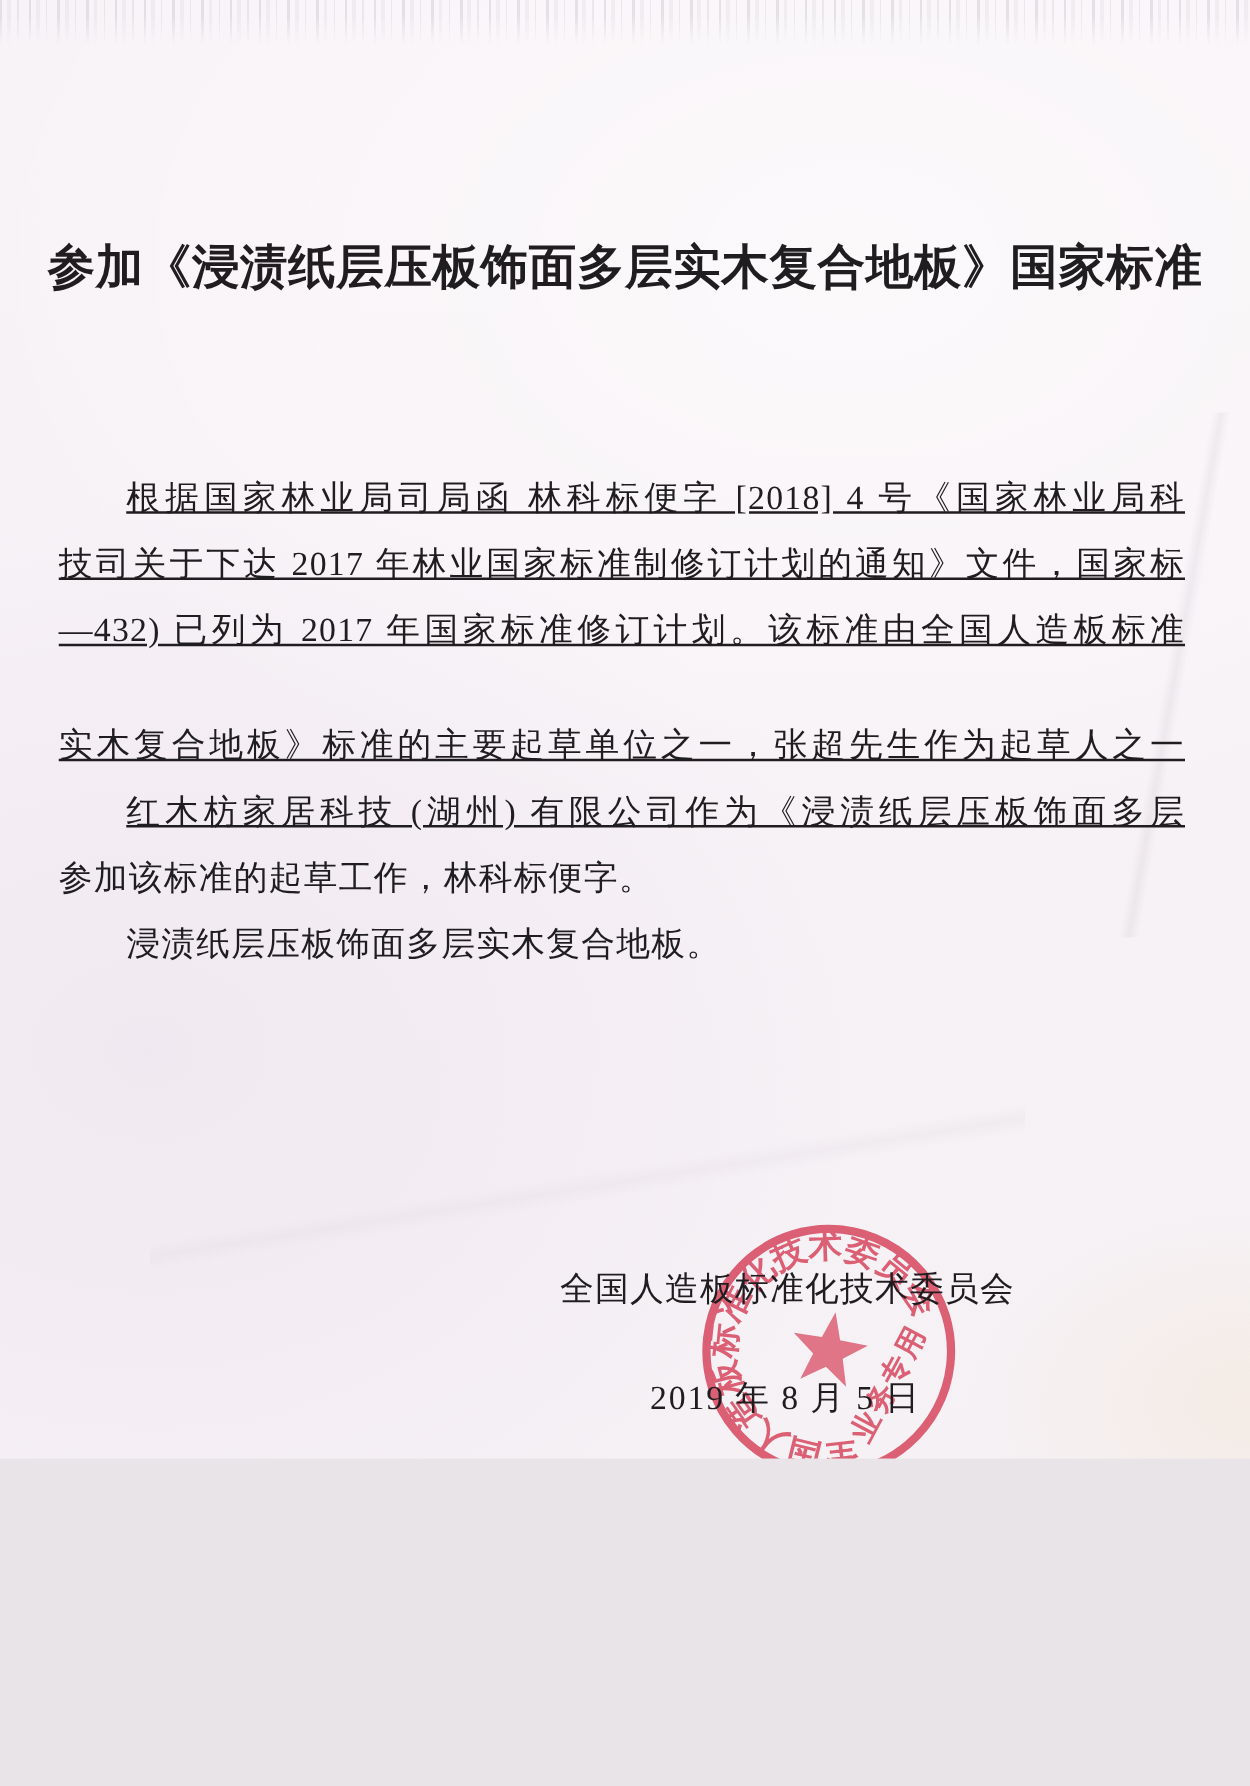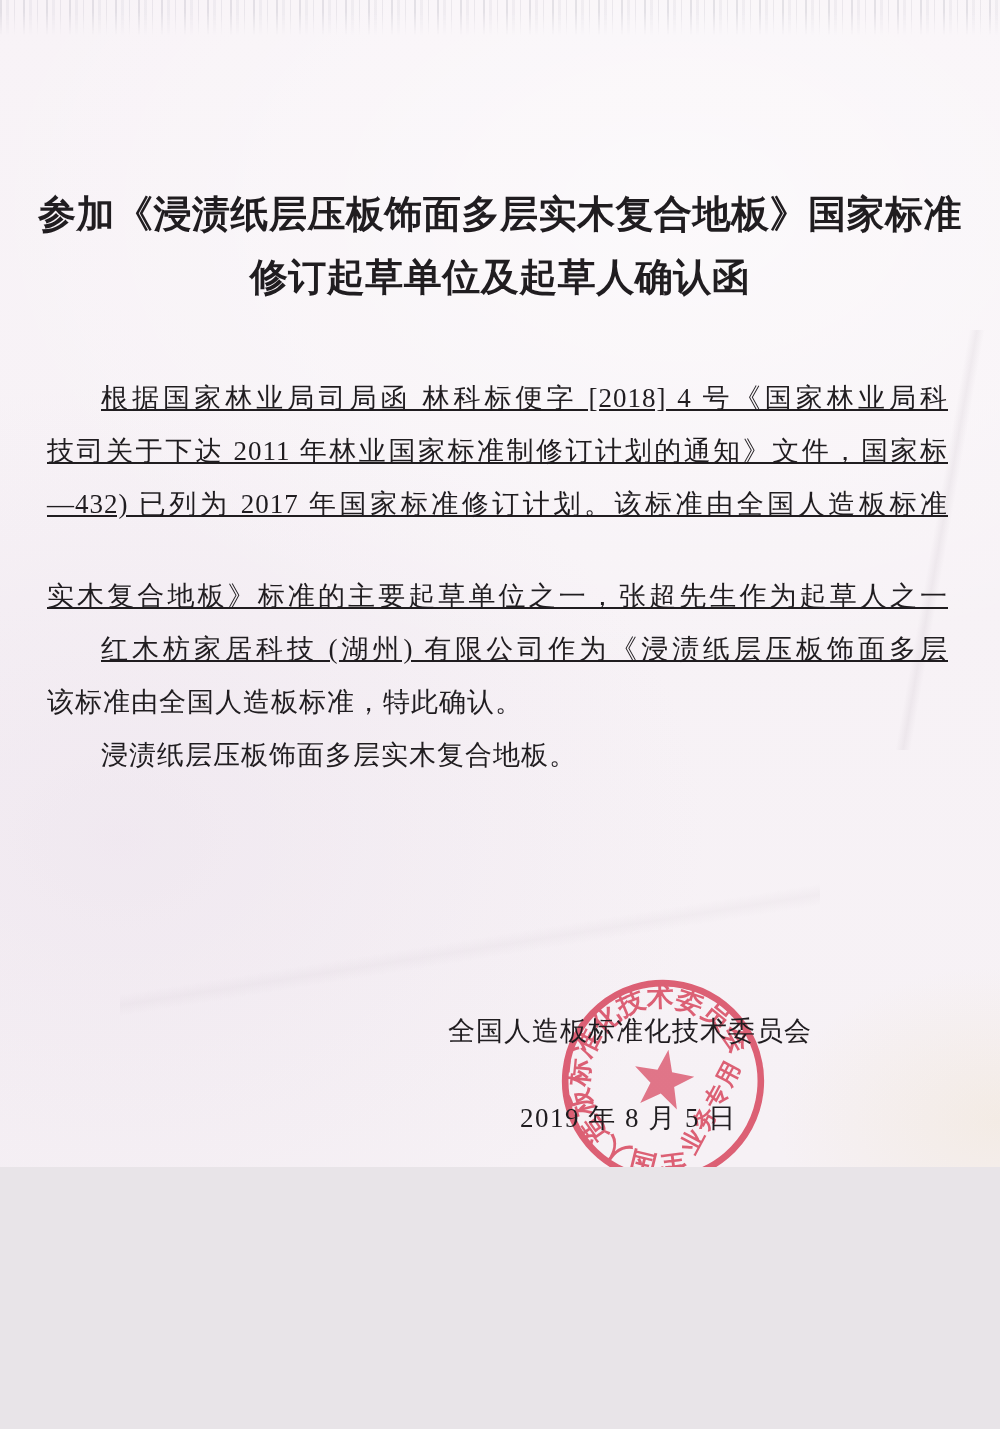--- a/index.html
+++ b/index.html
@@ -85,33 +85,32 @@
 
 <div class="page">
 
   <div class="streaks"></div>
   <div class="crease-1"></div>
   <div class="crease-2"></div>
   <div class="crease-3"></div>
 
   <div class="doc-title">
     <div>参加《浸渍纸层压板饰面多层实木复合地板》国家标准</div>
-    <div>修订起草单位及起草人确认函</div>
   </div>
 
   <div class="body-text">
       <div class="para">
         <div class="line indent fill">根据国家林业局司局函 林科标便字 [2018] 4 号《国家林业局科</div>
-        <div class="line fill">技司关于下达 2011 年林业国家标准制修订计划的通知》文件，国家标</div>
+        <div class="line fill">技司关于下达 2017 年林业国家标准制修订计划的通知》文件，国家标</div>
         <div class="line fill">—432) 已列为 2017 年国家标准修订计划。该标准由全国人造板标准</div>
       </div>
       <div class="para gap">
         <div class="line fill">实木复合地板》标准的主要起草单位之一，张超先生作为起草人之一</div>
         <div class="line indent fill">红木枋家居科技 (湖州) 有限公司作为《浸渍纸层压板饰面多层</div>
-        <div class="line">该标准由全国人造板标准，特此确认。</div>
+        <div class="line">参加该标准的起草工作，林科标便字。</div>
       </div>
       <div class="para">
         <div class="line indent">浸渍纸层压板饰面多层实木复合地板。</div>
       </div>
     </div>
 
   <svg class="seal" viewBox="0 0 210 210" aria-hidden="true">
     <defs>
       <path id="ringPath" d="M 52.7 157.3 A 74 74 0 1 1 157.3 157.3" fill="none"></path>
     </defs>

